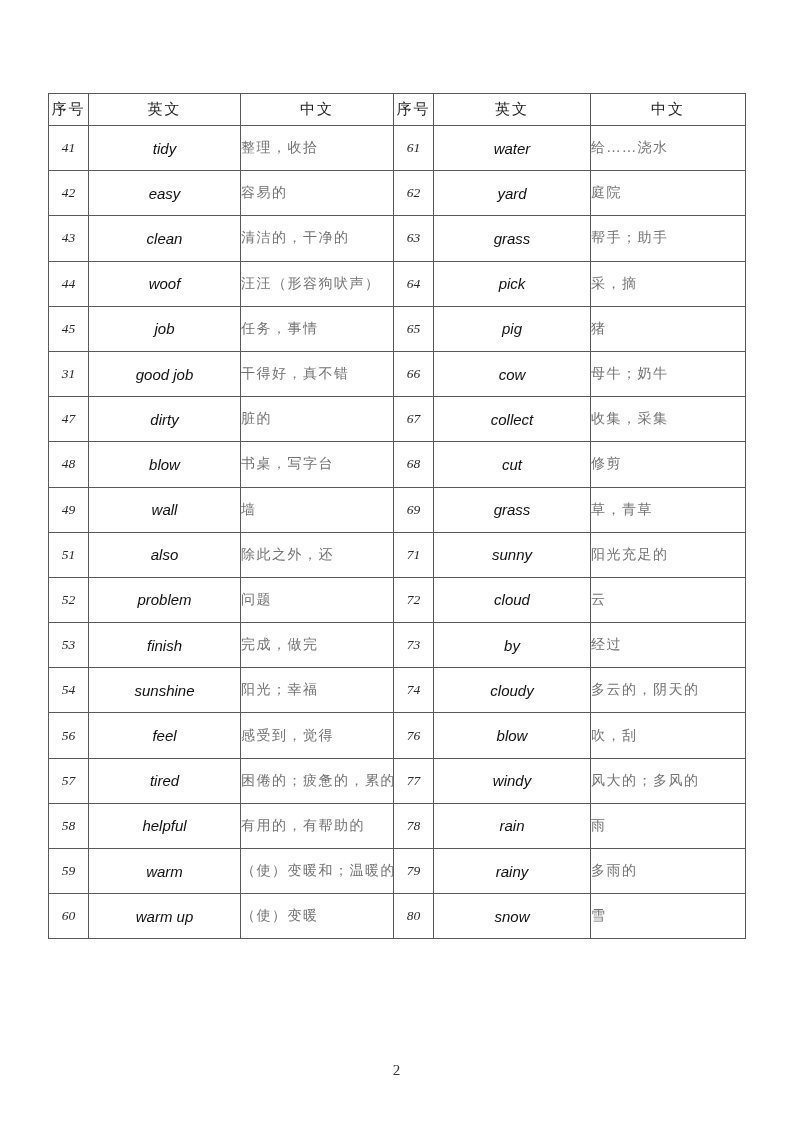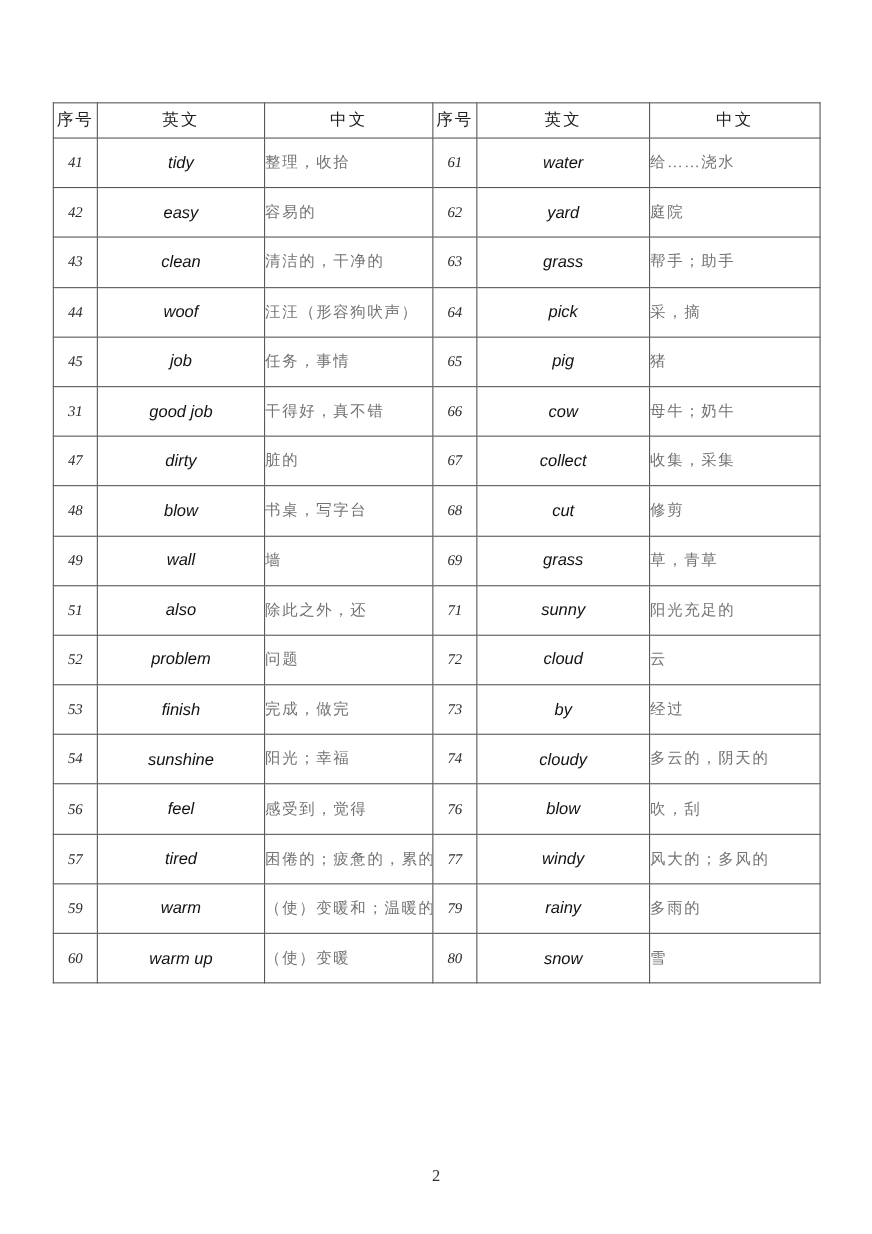--- a/index.html
+++ b/index.html
@@ -216,20 +216,28 @@
       </tr>
         <tr class="data-row">
         <td class="num">57</td>
         <td class="en">tired</td>
         <td class="zh">困倦的；疲惫的，累的</td>
         <td class="num">77</td>
         <td class="en">windy</td>
         <td class="zh">风大的；多风的</td>
       </tr>
         <tr class="data-row">
+        <td class="num">58</td>
+        <td class="en">helpful</td>
+        <td class="zh">有用的，有帮助的</td>
+        <td class="num">78</td>
+        <td class="en">rain</td>
+        <td class="zh">雨</td>
+      </tr>
+        <tr class="data-row">
         <td class="num">59</td>
         <td class="en">warm</td>
         <td class="zh">（使）变暖和；温暖的</td>
         <td class="num">79</td>
         <td class="en">rainy</td>
         <td class="zh">多雨的</td>
       </tr>
         <tr class="data-row">
         <td class="num">60</td>
         <td class="en">warm up</td>

